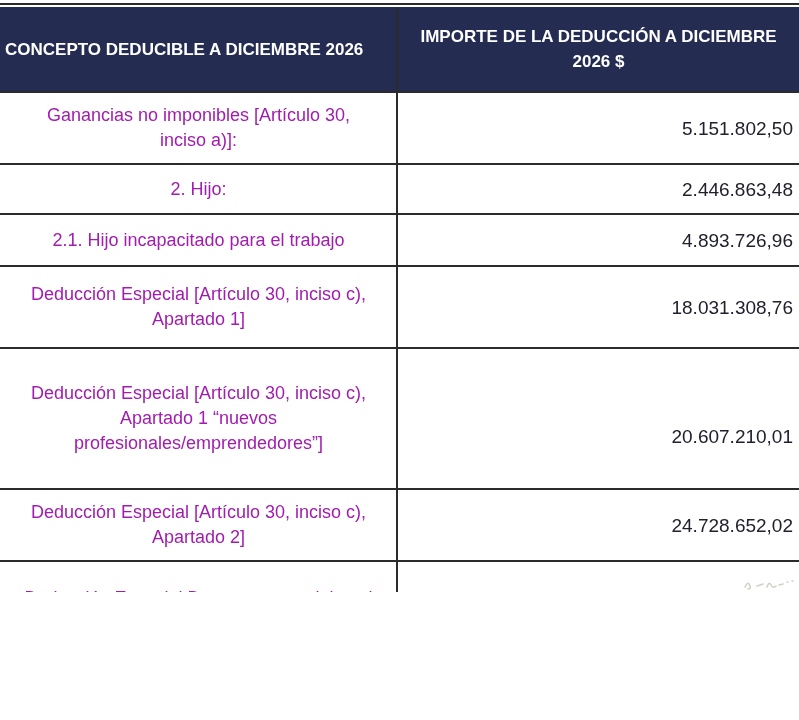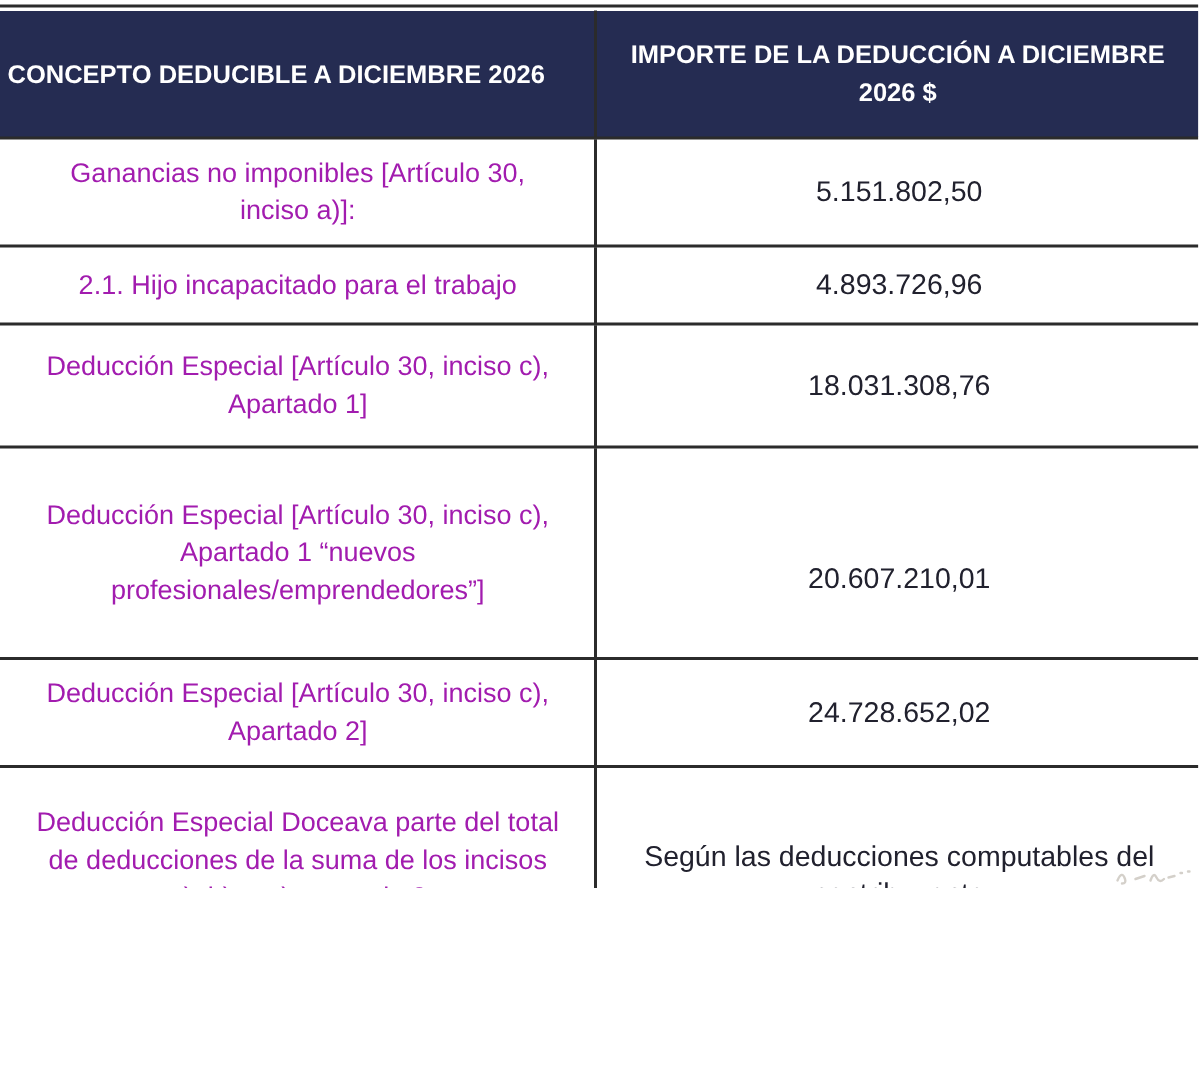--- a/index.html
+++ b/index.html
@@ -58,21 +58,21 @@
     font-size: 18px;
     line-height: 25px;
     color: #a21caf;
     text-align: center;
     padding: 2px 4px 2px 5px;
   }
   td.amount {
     font-size: 19px;
     line-height: 25px;
     color: #21212e;
-    text-align: center;
+    text-align: right;
     padding: 2px 6px 2px 8px;
   }
   
   tr.row-0 td { height: 66px; }
   tr.row-1 td { height: 68px; }
   tr.row-2 td { height: 42px; }
   tr.row-3 td { height: 44px; }
   tr.row-4 td { height: 46px; }
   tr.row-5 td { height: 76px; }
   tr.row-6 td { height: 99px; }
@@ -107,20 +107,24 @@
         <th class="hdr-cell hdr-right">IMPORTE DE LA DEDUCCIÓN A DICIEMBRE
 2026 $</th>
       </tr>
     </thead>
     <tbody>
       <tr class="row-0">
         <td class="concept">Ganancias no imponibles [Artículo 30,
 inciso a)]:</td>
         <td class="amount">5.151.802,50</td>
       </tr>
+      <tr class="row-3">
+        <td class="concept">2. Hijo:</td>
+        <td class="amount">2.446.863,48</td>
+      </tr>
       <tr class="row-4">
         <td class="concept">2.1. Hijo incapacitado para el trabajo</td>
         <td class="amount">4.893.726,96</td>
       </tr>
       <tr class="row-5">
         <td class="concept">Deducción Especial [Artículo 30, inciso c),
 Apartado 1]</td>
         <td class="amount">18.031.308,76</td>
       </tr>
       <tr class="row-6">

